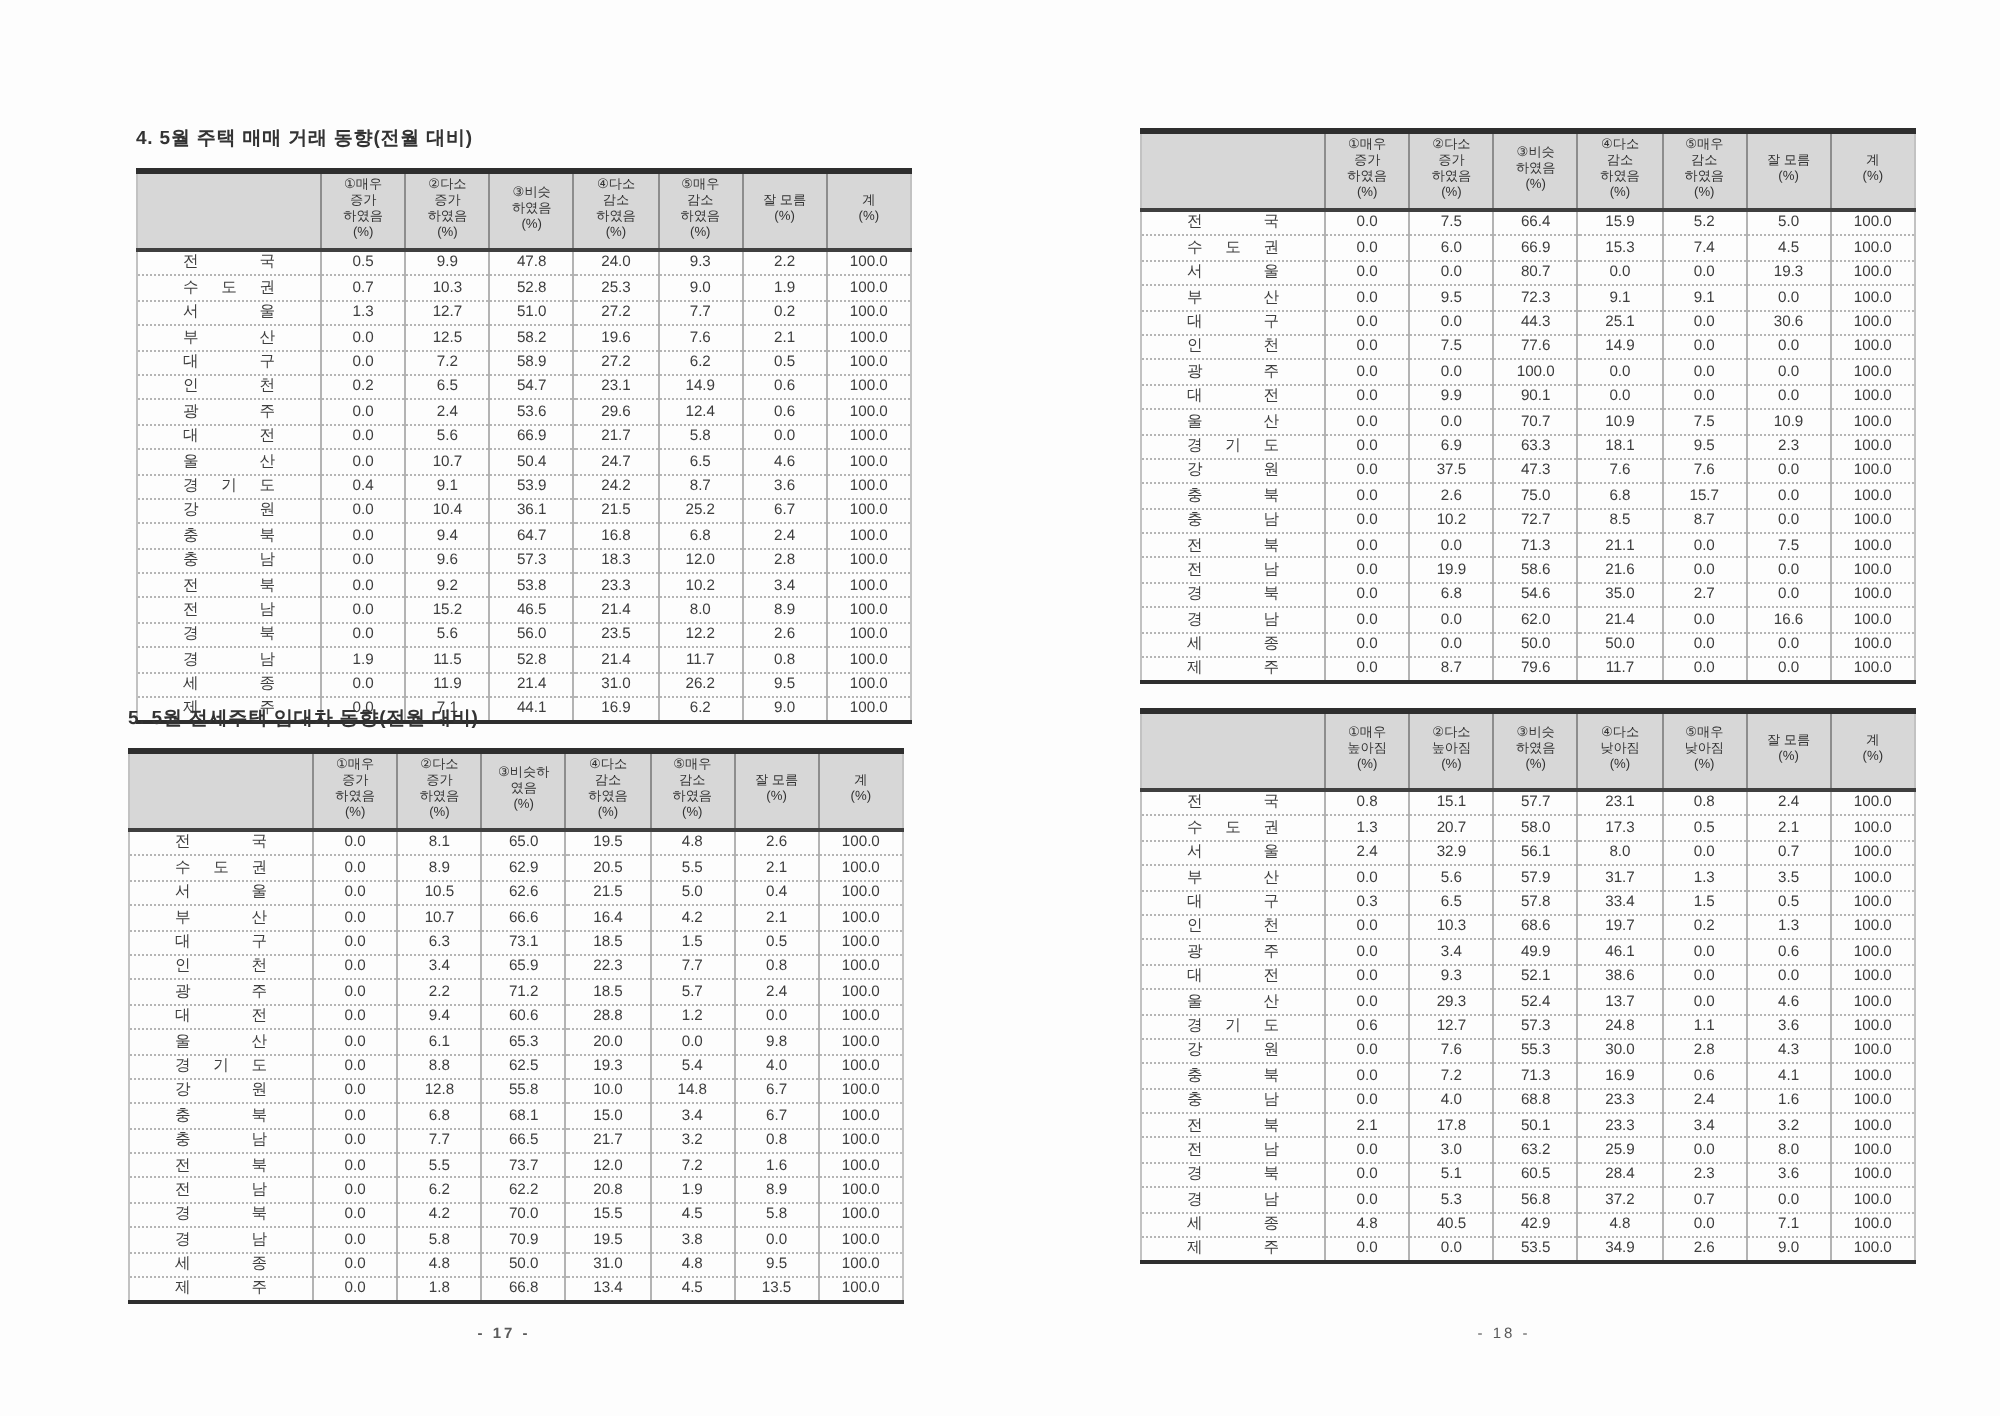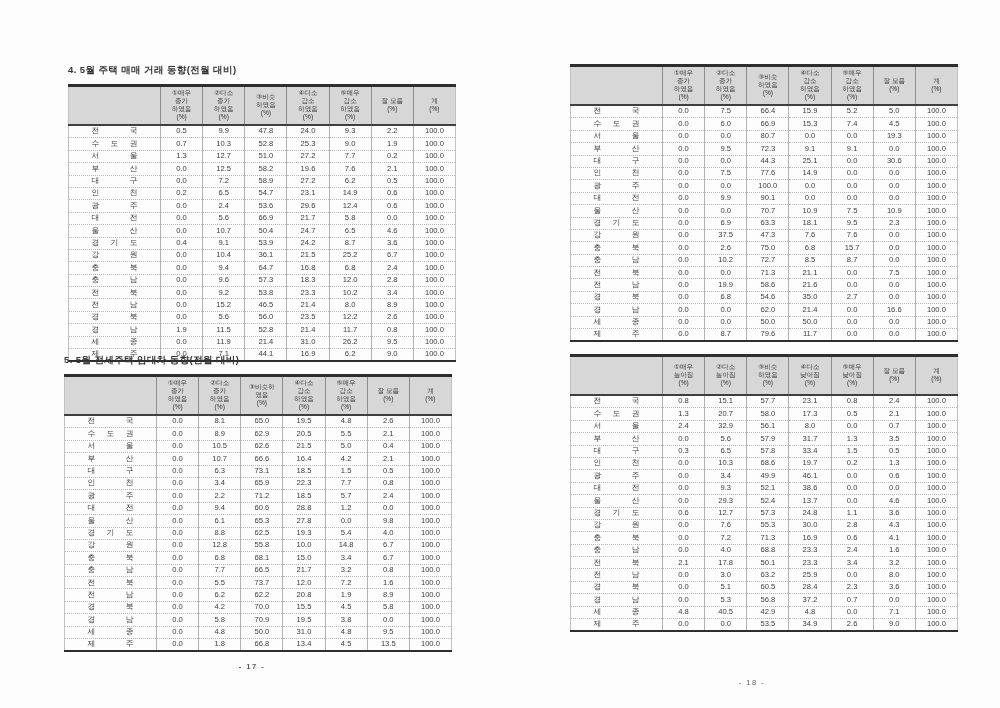--- a/index.html
+++ b/index.html
@@ -36,21 +36,21 @@
   tbody tr:last-child td{border-bottom:none;}
   .just{
     display:inline-block;width:46px;text-align:justify;text-align-last:justify;
     font-size:7.8px;
   }
   .pagenum{
     position:absolute;top:662px;width:60px;text-align:center;
     font-size:7.5px;color:#5a5a5a;letter-spacing:1.5px;
   }
   #pagenum-left{left:222px;font-weight:bold;}
-  #pagenum-right{left:722px;margin-top:16px;}
+  #pagenum-right{left:722px;}
 </style>
 </head>
 <body>
 
 <section class="sec" style="left:68px;top:64px;">
   <h3>4. 5월 주택 매매 거래 동향(전월 대비)</h3>
   <table>
     <colgroup>
         <col class="c-region">
         <col>
@@ -404,21 +404,21 @@
           <td>28.8</td>
           <td>1.2</td>
           <td>0.0</td>
           <td>100.0</td>
         </tr>
         <tr>
           <td class="region"><span class="just">울 산</span></td>
           <td>0.0</td>
           <td>6.1</td>
           <td>65.3</td>
-          <td>27.8</td>
+          <td>20.0</td>
           <td>0.0</td>
           <td>9.8</td>
           <td>100.0</td>
         </tr>
         <tr>
           <td class="region"><span class="just">경 기 도</span></td>
           <td>0.0</td>
           <td>8.8</td>
           <td>62.5</td>
           <td>19.3</td>

